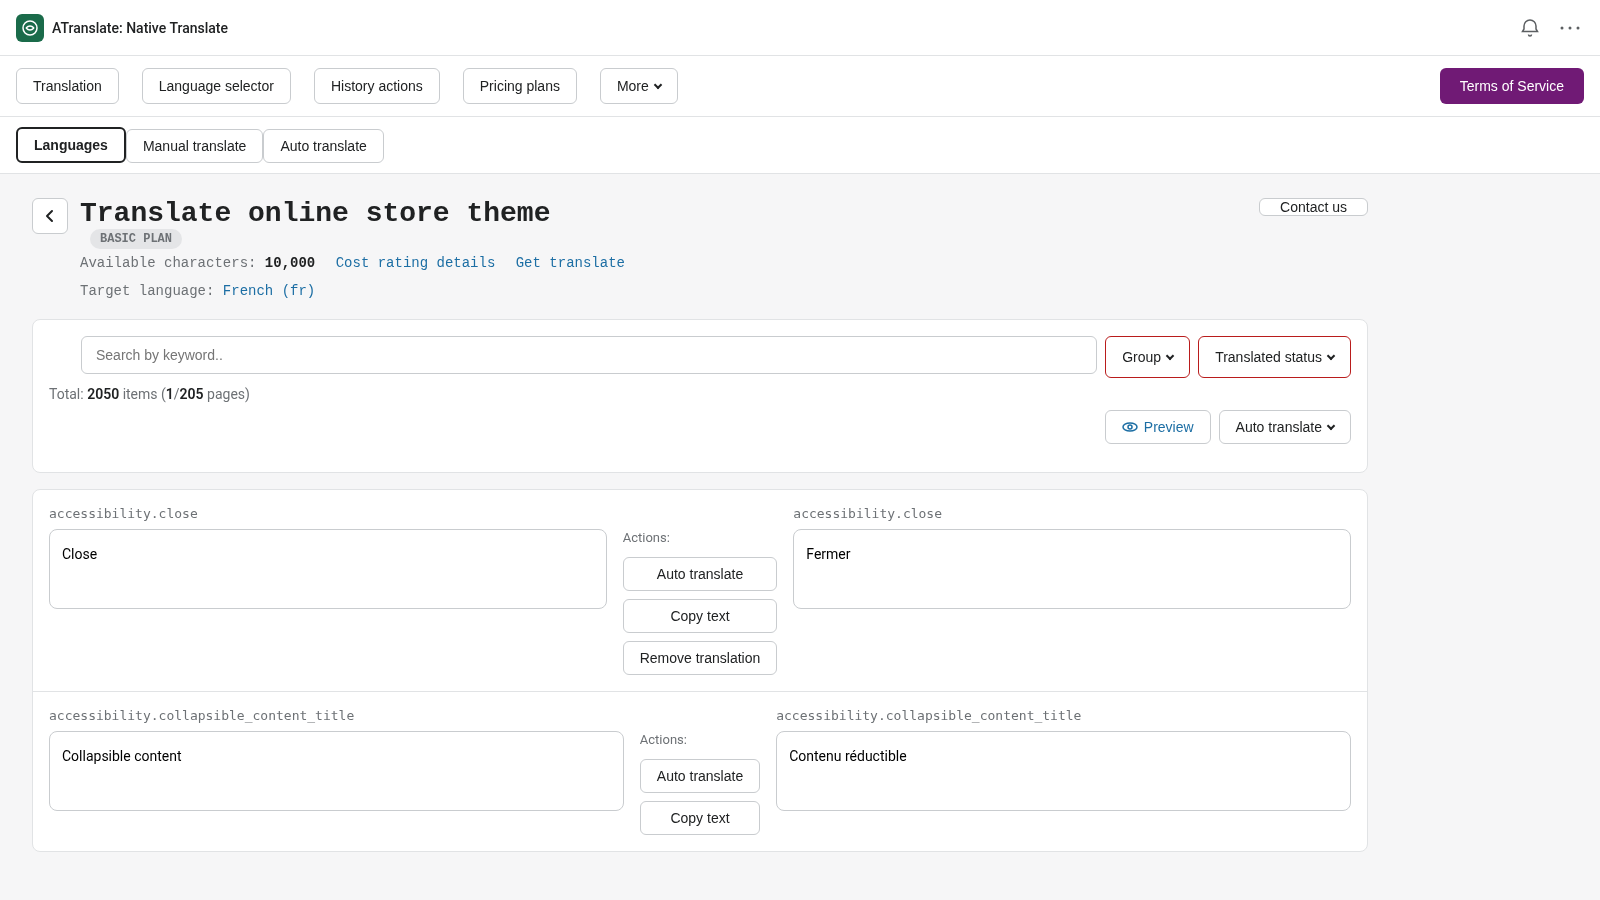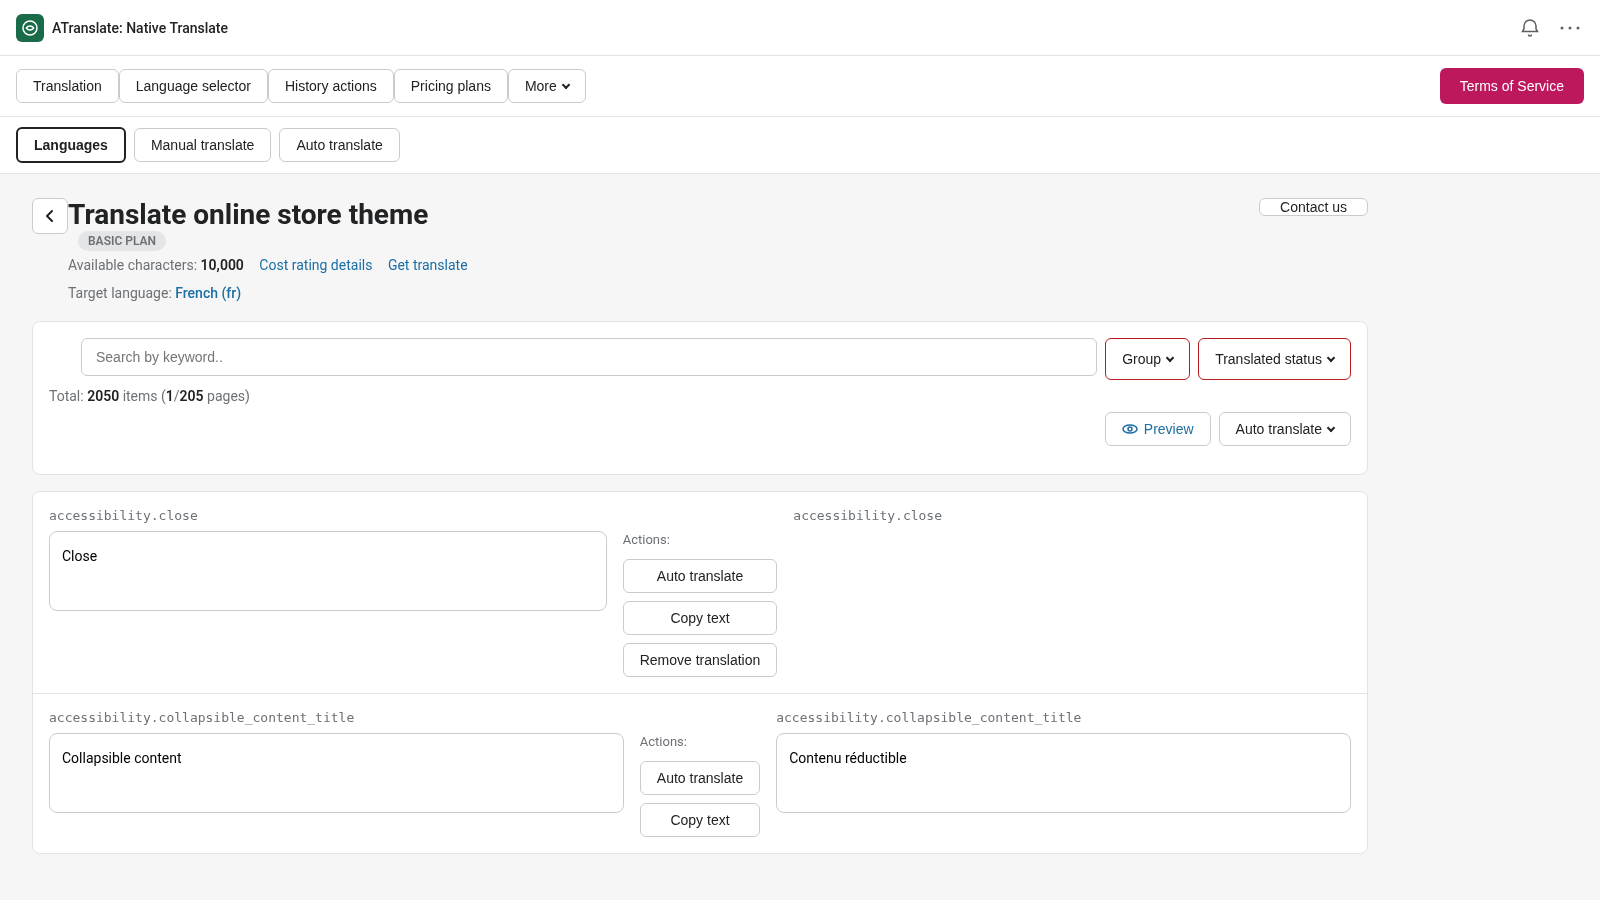--- a/index.html
+++ b/index.html
@@ -58,57 +58,55 @@
       display: flex;
       align-items: center;
     }
 
     
     .nav-row {
       background: #fff;
       border-bottom: 1px solid #e1e3e5;
       padding: 12px 16px;
       display: flex;
-      align-items: center;
-      gap: 0;
+      gap: 23px;
     }
     .nav-btn {
       padding: 8px 16px;
       border: 1px solid #c9cccf;
       border-radius: 6px;
       background: #fff;
       cursor: pointer;
       font-size: 14px;
       color: #202223;
       display: flex;
       align-items: center;
       gap: 6px;
     }
     .nav-right {
       margin-left: auto;
     }
     .btn-green {
-      background: #be185d;
+      background: #701a75;
       color: #fff;
       border: none;
       padding: 10px 20px;
       border-radius: 6px;
       font-size: 14px;
       font-weight: 500;
       cursor: pointer;
     }
 
     
     .sub-nav {
       background: #fff;
       border-bottom: 1px solid #e1e3e5;
       padding: 10px 16px;
       display: flex;
-      align-items: center;
-      gap: 8px;
+      align-items: flex-end;
     }
     .sub-nav-btn {
       padding: 8px 16px;
       border: 1px solid #c9cccf;
       border-radius: 6px;
       background: #fff;
       cursor: pointer;
       font-size: 14px;
       color: #202223;
     }
@@ -127,20 +125,22 @@
     
     .page-header {
       display: flex;
       align-items: flex-start;
       justify-content: space-between;
       margin-bottom: 20px;
     }
     .page-header-left {
       display: flex;
       align-items: flex-start;
+      gap: 12px;
+      font-family: Liberation Mono, monospace;
     }
     .back-btn {
       width: 36px;
       height: 36px;
       border: 1px solid #c9cccf;
       border-radius: 6px;
       background: #fff;
       cursor: pointer;
       display: flex;
       align-items: center;
@@ -481,20 +481,23 @@
           </button>
           <button class="action-item-btn">
             <span>Copy text</span>
           </button>
           <button class="action-item-btn">
             <span>Remove translation</span>
           </button>
         </div>
         <div>
           <div class="col-label">accessibility.close</div>
+          <div class="text-box">
+            <span>Fermer</span>
+          </div>
         </div>
       </div>
     </div>
 
     <div class="translation-item">
       <div class="translation-item-header">
         <div>
           <div class="col-label">accessibility.collapsible_content_title</div>
           <div class="text-box">
             <span>Collapsible content</span>

